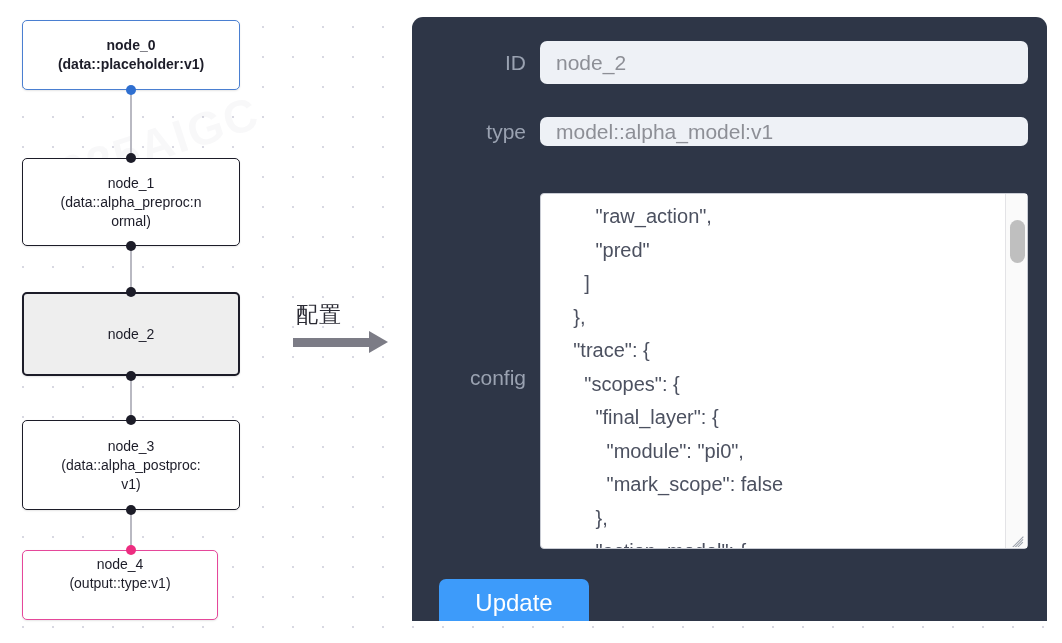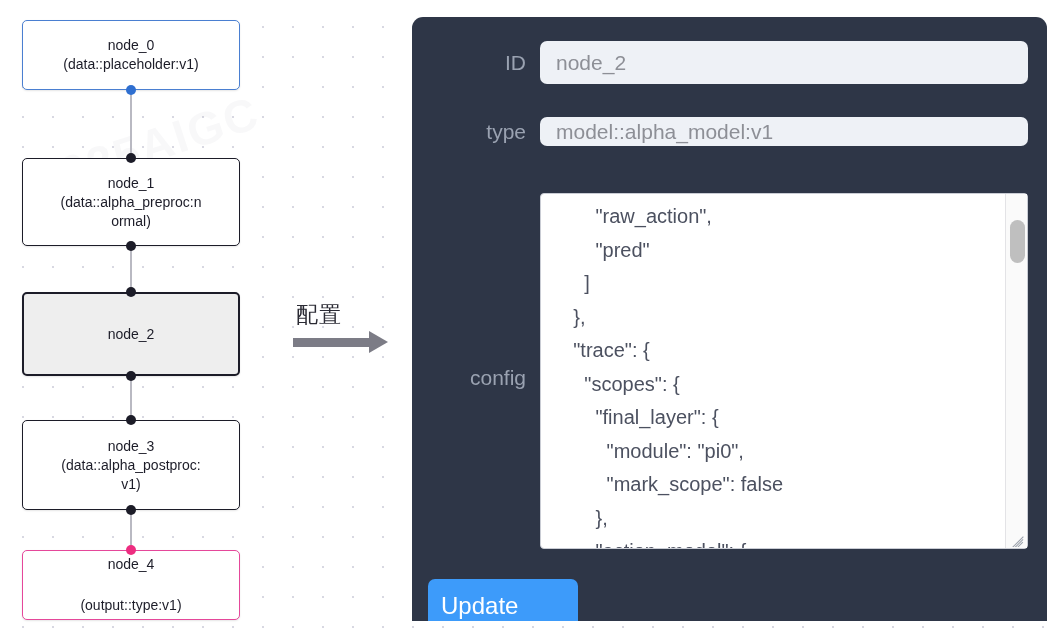--- a/index.html
+++ b/index.html
@@ -51,21 +51,21 @@
     justify-content:center;
     text-align:center;
     color:#1c1c28;
     font-size:14px;
     line-height:19px;
     padding:4px 8px;
     box-shadow:0 1px 2px rgba(0,0,0,0.10);
   }
   .node .nlabel{display:block;width:100%;white-space:pre-line;}
 
-  .node.n-input{border-color:#4a7fd1;}
+  .node.n-input{border-color:#4a7fd1;font-weight:bold;}
   .node.n-selected{background:#eeeeee;border-color:#1c1c28;border-width:2px;}
   .node.n-output{border-color:#e5479a;}
 
   .edge{
     position:absolute;
     width:2px;
     background:#b9b9c2;
   }
   .port{
     position:absolute;
@@ -175,31 +175,31 @@
   #ta-resize i{
     position:absolute;display:block;
     background:#9aa0aa;height:1.4px;
     transform-origin:center;
   }
   #ta-resize i:nth-child(1){width:17px;left:1px;top:13px;transform:rotate(-45deg);}
   #ta-resize i:nth-child(2){width:12px;left:5px;top:14px;transform:rotate(-45deg);}
   #ta-resize i:nth-child(3){width:7px;left:9px;top:15px;transform:rotate(-45deg);}
 
   #update-button{
-    position:absolute;left:16px;top:562px;
+    position:absolute;left:27px;top:562px;
     width:150px;height:47px;
     background:#3d9bfa;
     border:none;
     border-radius:7px 7px 0 0;
     color:#ffffff;
     font-size:24px;
     font-family:"Liberation Sans","DejaVu Sans",sans-serif;
     cursor:pointer;
-    padding:13px;
-    text-align:left;
+    padding:0;
+    text-align:center;
   }
 </style>
 </head>
 <body>
 
 <div id="canvas">
 
   <div class="watermark wm1">2025AIGC</div>
   <div class="watermark wm2">2025AIGC</div>
   <div class="watermark wm3">2025AIGC</div>
@@ -233,21 +233,21 @@
     <div class="port" style="left: 126px; top: 371px; background: rgb(28, 28, 40);"></div>
 
     <div class="node" style="left:22px;top:420px;width:218px;height:90px;flex-direction:column;justify-content:center;">
       <span class="nlabel">node_3</span>
       <span class="nlabel">(data::alpha_postproc:
 v1)</span>
     </div>
     <div class="port" style="left: 126px; top: 415px; background: rgb(28, 28, 40);"></div>
     <div class="port" style="left: 126px; top: 505px; background: rgb(28, 28, 40);"></div>
 
-    <div class="node n-output" style="left: 22px; top: 550px; width: 218px; height: 70px; flex-direction: column; justify-content: space-between; border-color: rgb(229, 71, 154);">
+    <div class="node n-output" style="left: 22px; top: 550px; width: 196px; height: 70px; flex-direction: column; justify-content: flex-start; border-color: rgb(229, 71, 154);">
       <span class="nlabel">node_4</span>
       <span class="nlabel">(output::type:v1)</span>
     </div>
     <div class="port p-pink" style="left: 126px; top: 545px; background: rgb(237, 45, 128);"></div>
   </div>
 
   <div id="arrow-group">
     <div id="arrow-label">配置</div>
     <div id="arrow-shaft"></div>
     <div id="arrow-head"></div>

